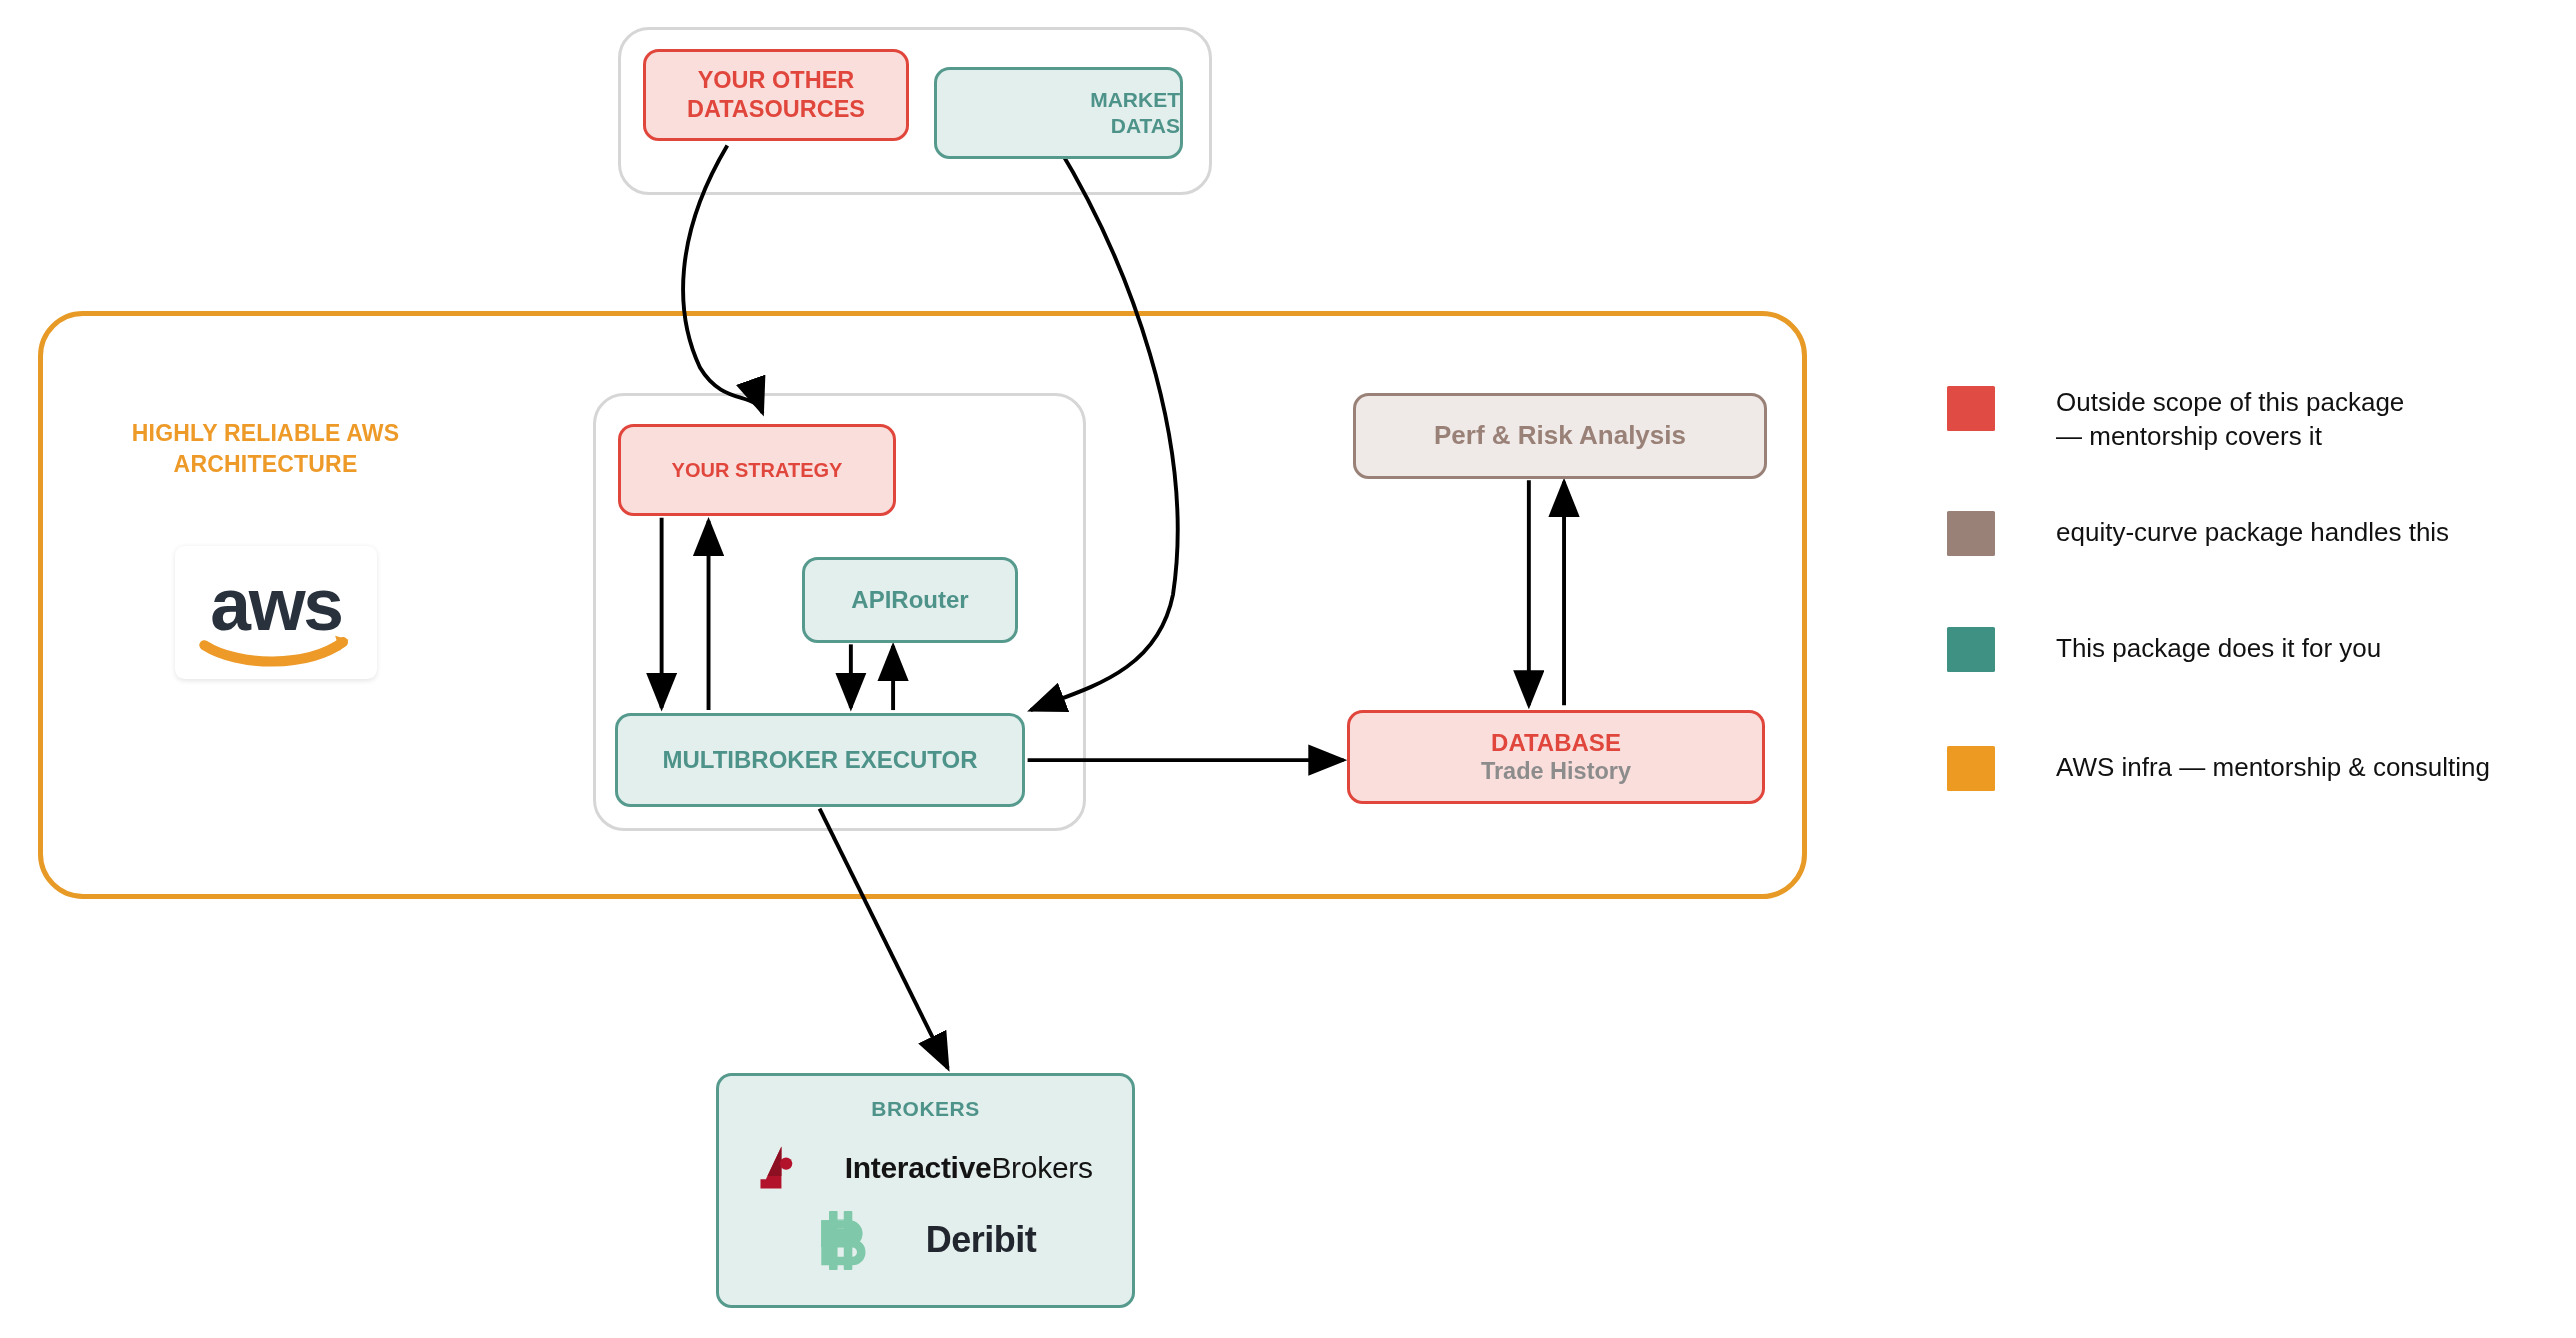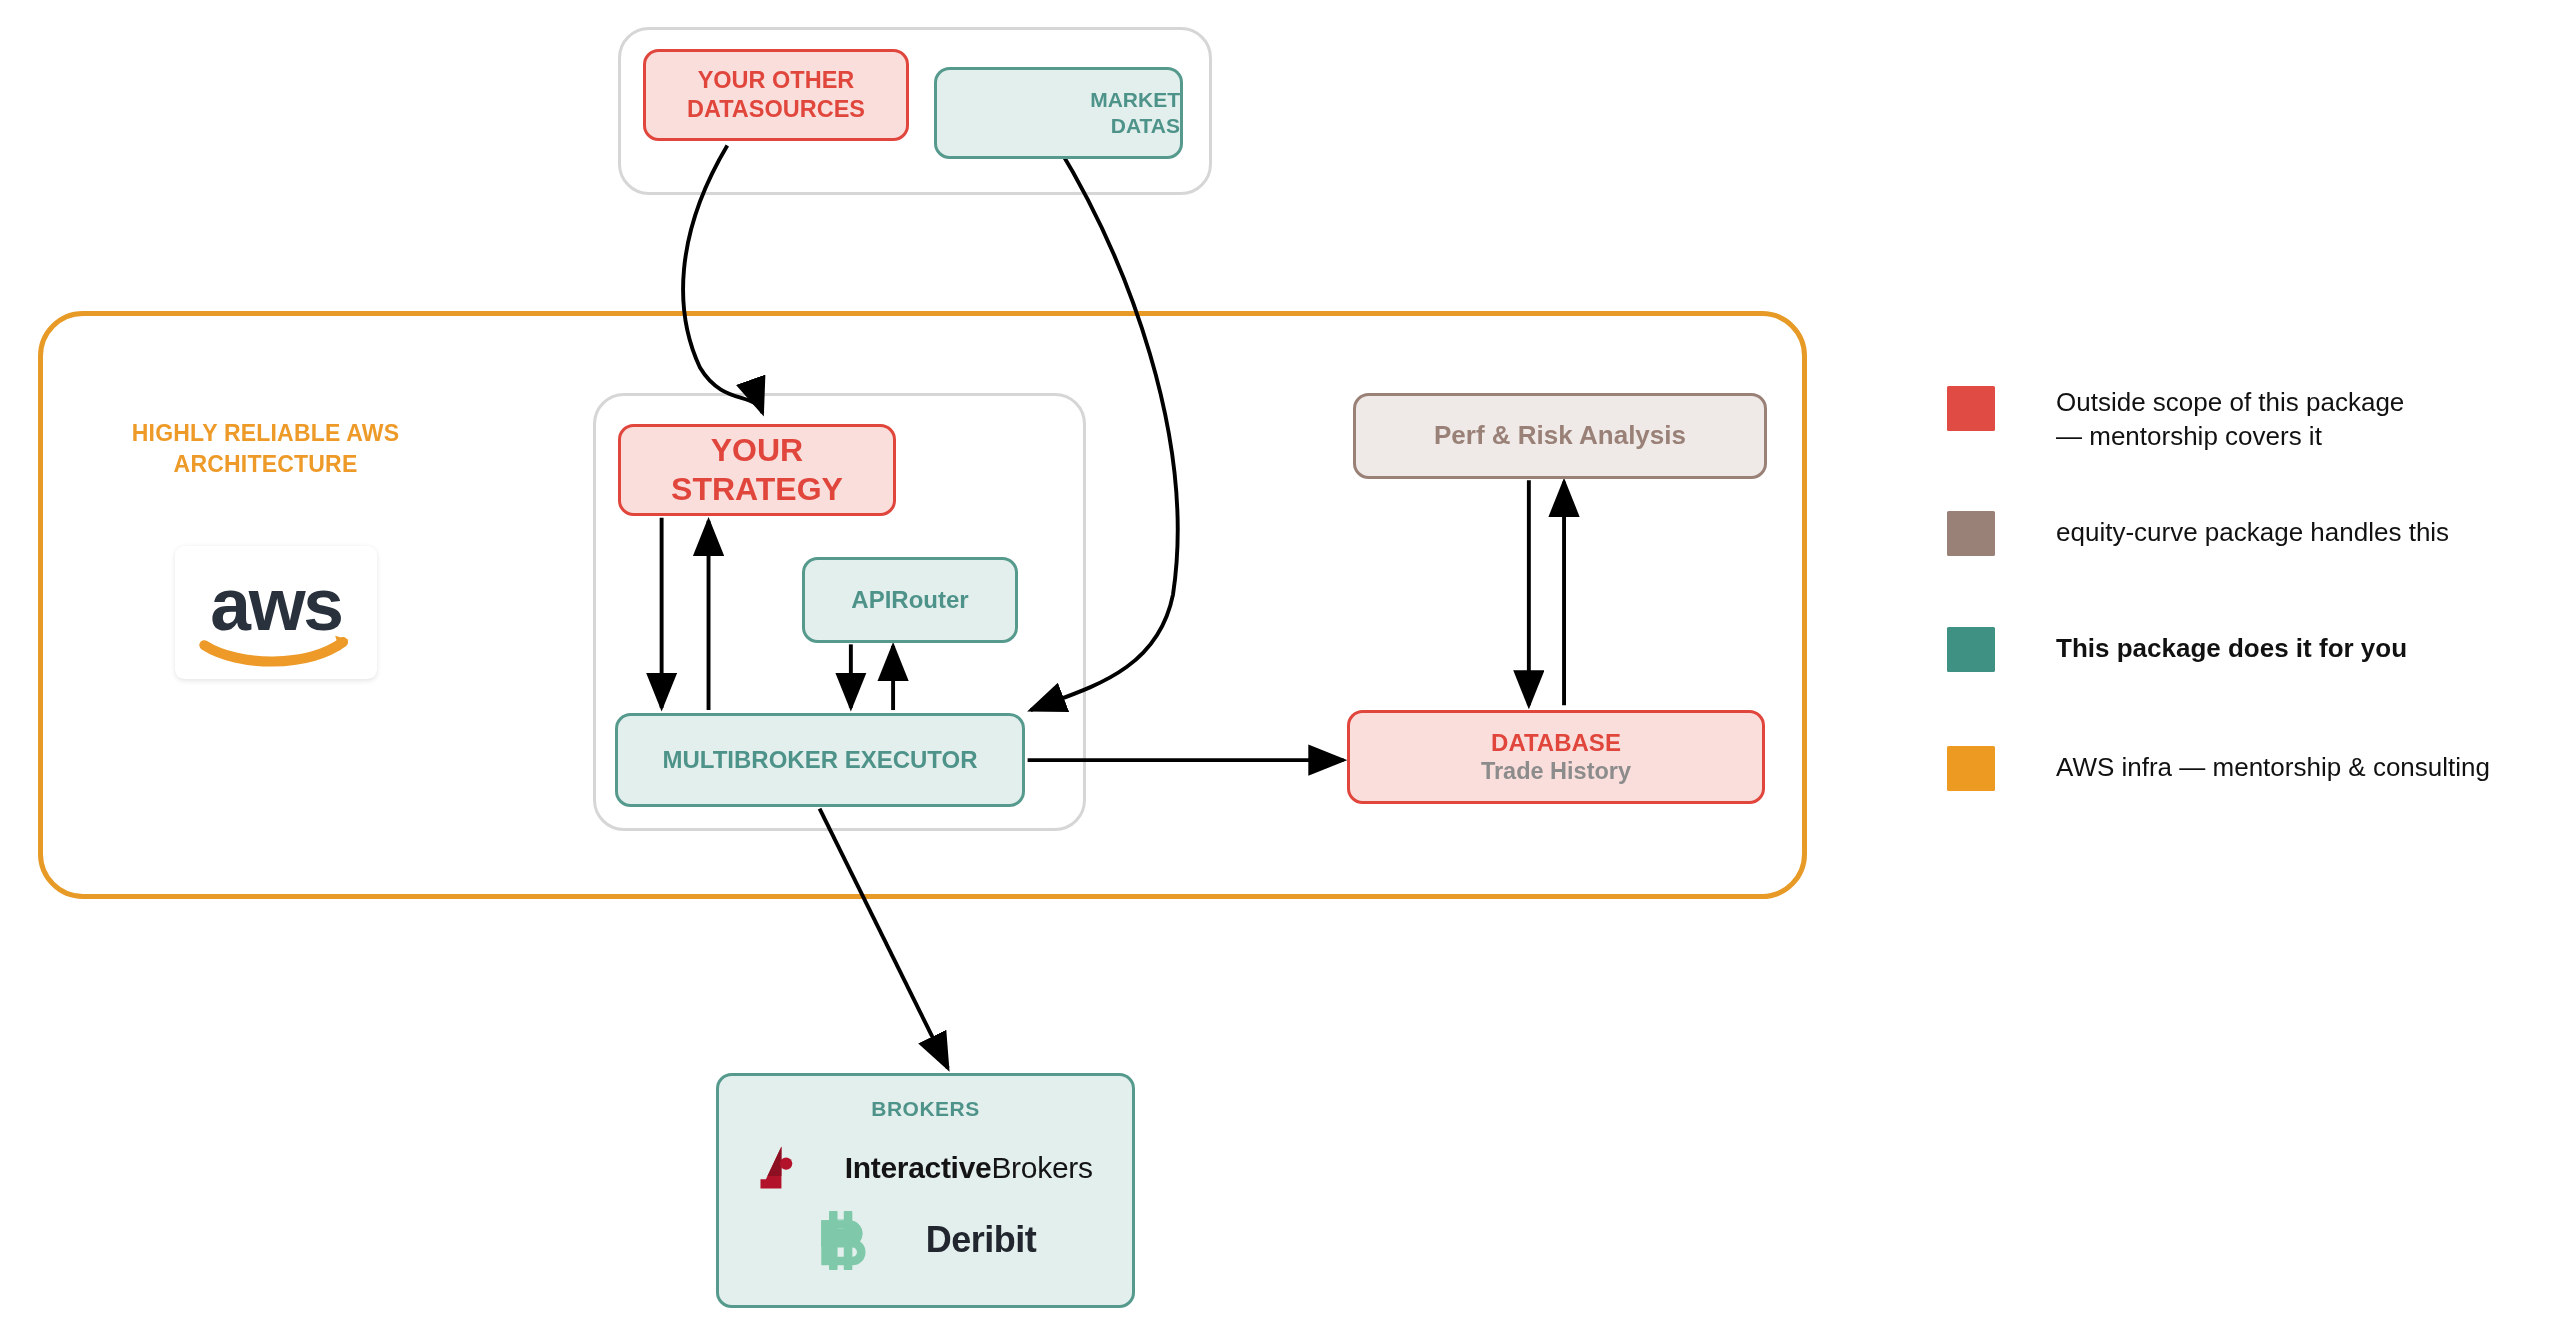--- a/index.html
+++ b/index.html
@@ -188,21 +188,21 @@
   <div class="node red-node" style="left:643px; top:49px; width:266px; height:92px; font-size:23.5px;">
     <span class="line">YOUR OTHER</span>
     <span class="line">DATASOURCES</span>
   </div>
 
   <div class="node teal-node" style="left:934px; top:67px; width:249px; height:92px; font-size:21px;align-items:flex-end;">
     <span class="line">MARKET</span>
     <span class="line">DATAS</span>
   </div>
 
-  <div class="node red-node" style="left:618px; top:424px; width:278px; height:92px; font-size:32px;">
+  <div class="node red-node" style="left:618px; top:424px; width:278px; height:92px; font-size:20px;">
     <span class="line">YOUR STRATEGY</span>
   </div>
 
   <div class="node teal-node" style="left:802px; top:557px; width:216px; height:86px; font-size:24px;">
     <span class="line">APIRouter</span>
   </div>
 
   <div class="node teal-node" style="left:615px; top:713px; width:410px; height:94px; font-size:24px;">
     <span class="line">MULTIBROKER EXECUTOR</span>
   </div>
@@ -249,21 +249,21 @@
       <span class="legend-swatch" style="background:#E04C44;"></span>
       <span class="legend-label">Outside scope of this package
 — mentorship covers it</span>
     </div>
 
     <div class="legend-row" style="left:0; top:125px;justify-content:space-between;">
       <span class="legend-swatch" style="background:#9A8178;"></span>
       <span class="legend-label" style="margin-top:4.7px;">equity-curve package handles this</span>
     </div>
 
-    <div class="legend-row" style="left:0; top:241px;font-weight:bold;">
+    <div class="legend-row" style="left:0; top:241px;">
       <span class="legend-swatch" style="background:#3E9183;"></span>
       <span class="legend-label" style="margin-top:4.7px;">This package does it for you</span>
     </div>
 
     <div class="legend-row" style="left:0; top:360px;">
       <span class="legend-swatch" style="background:#EC9A22;"></span>
       <span class="legend-label" style="margin-top:4.7px;">AWS infra — mentorship &amp; consulting</span>
     </div>
   </div>
 

